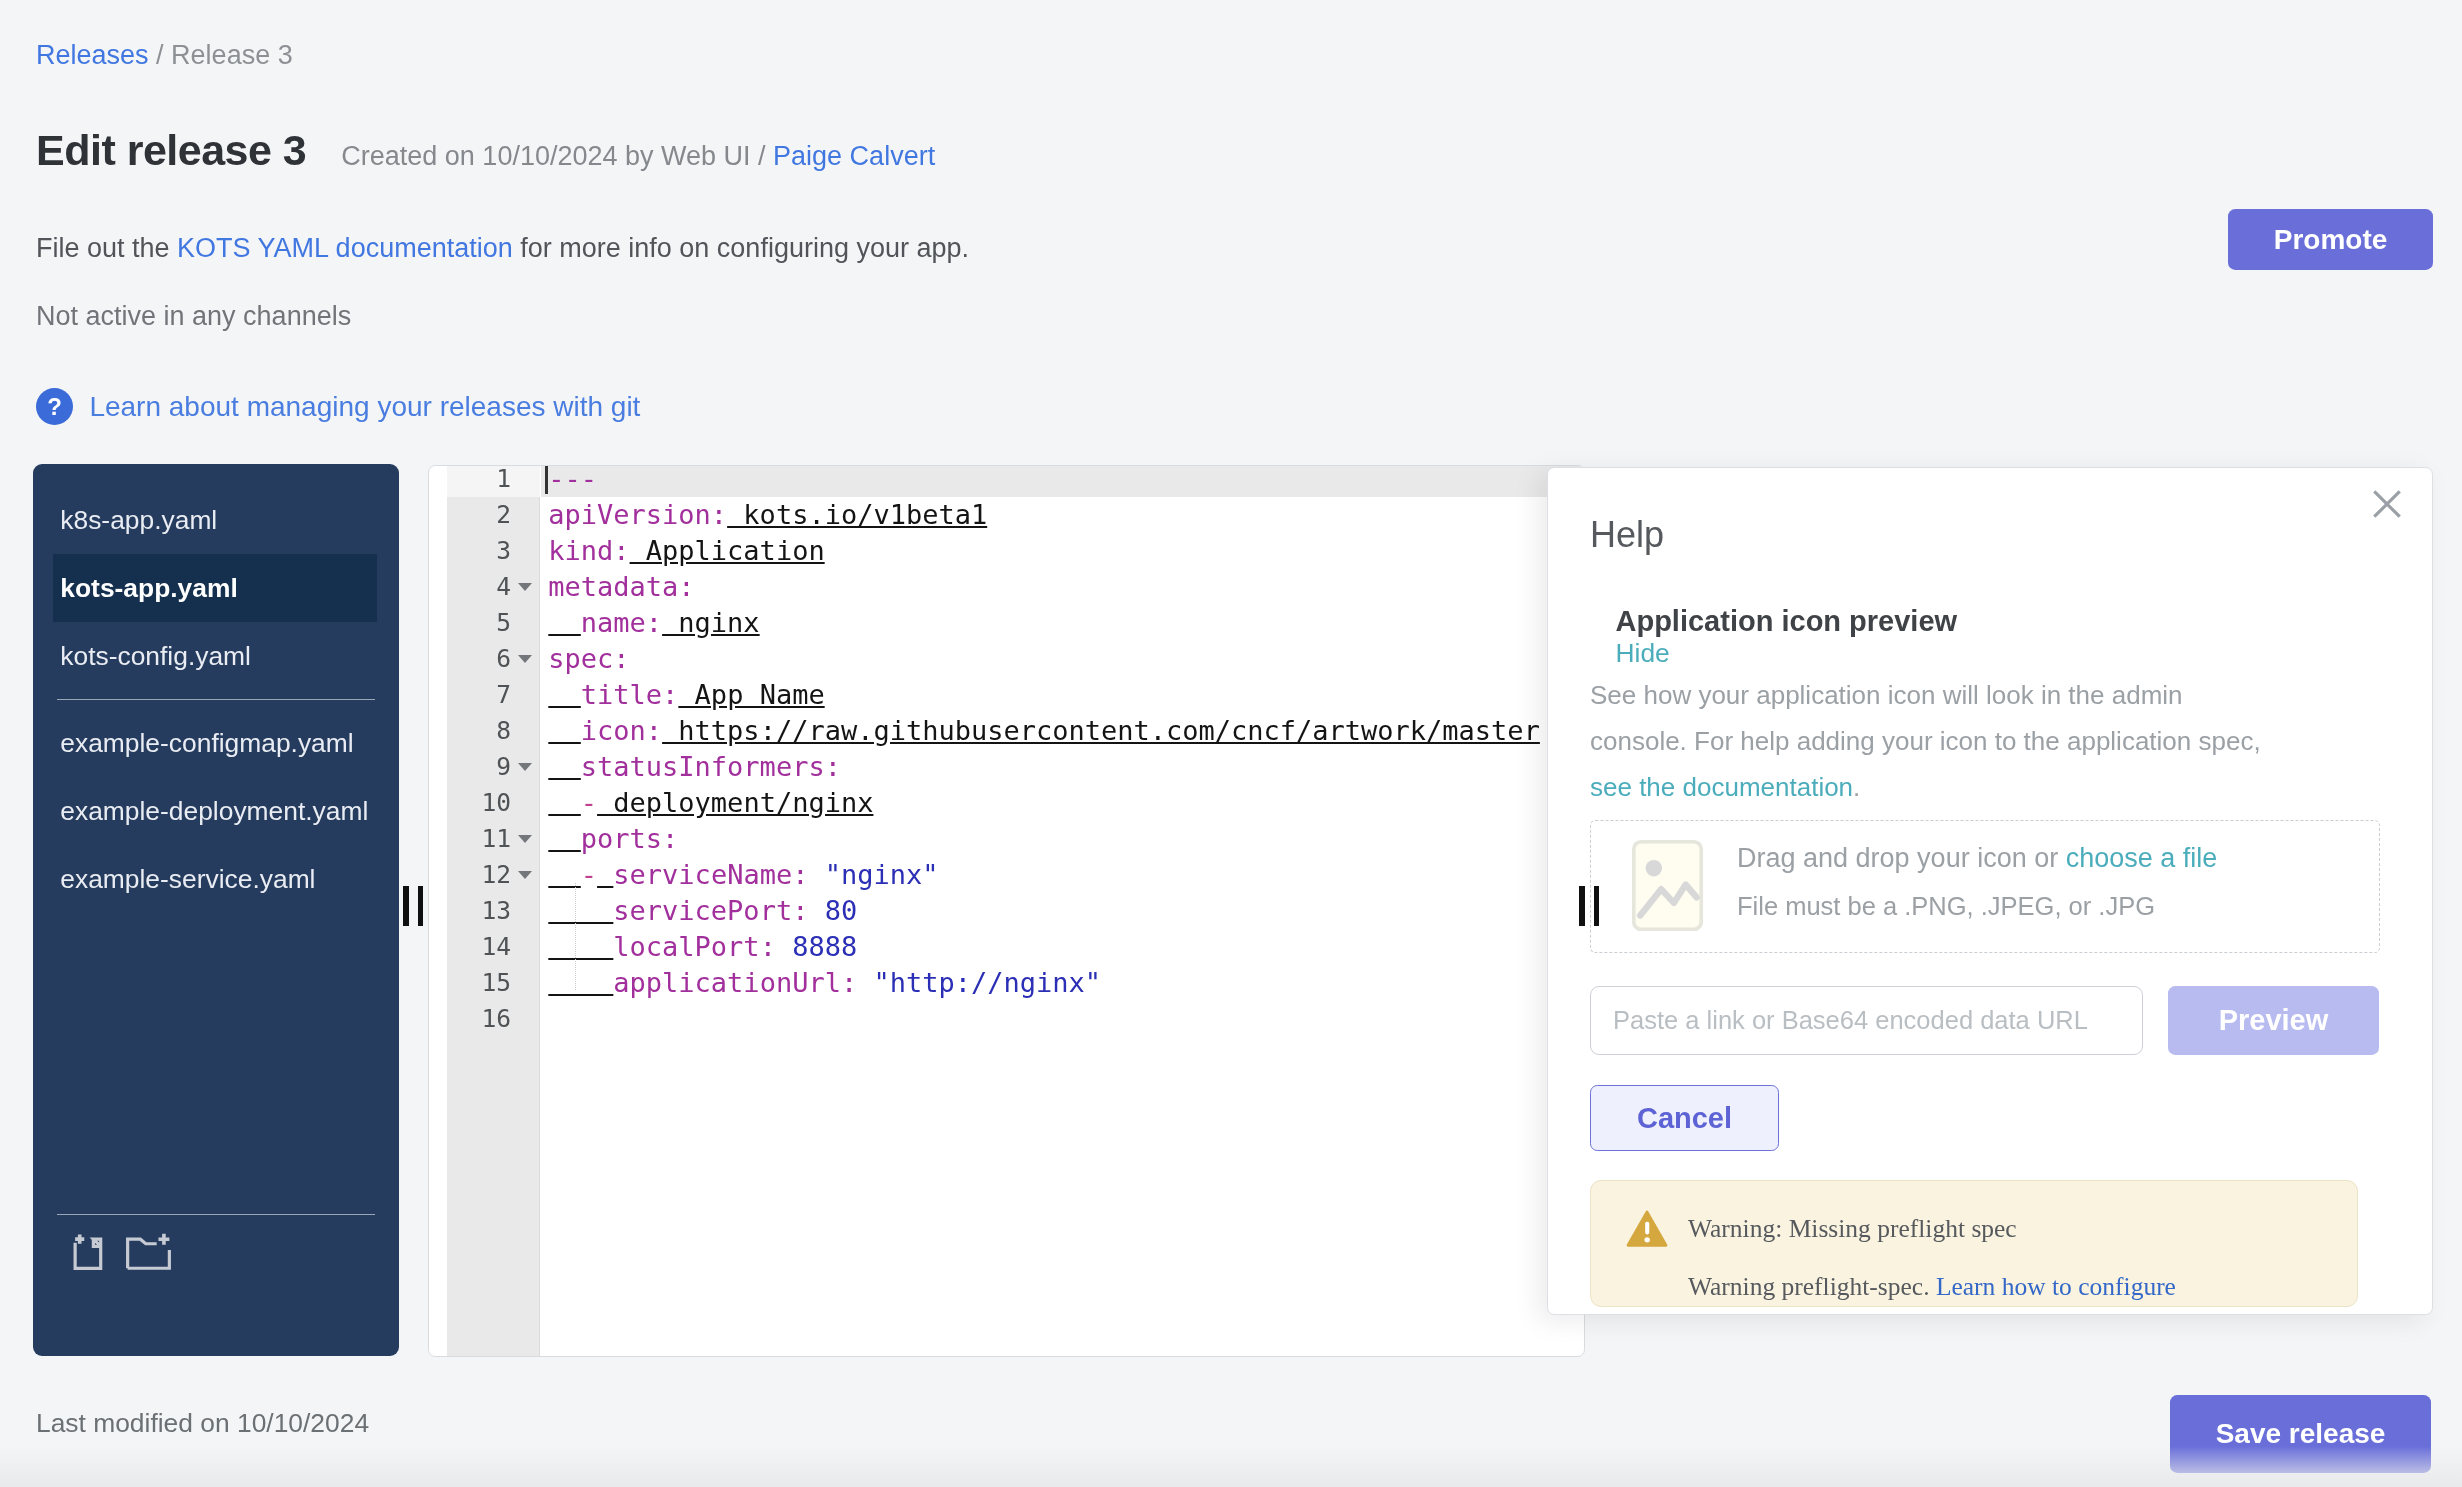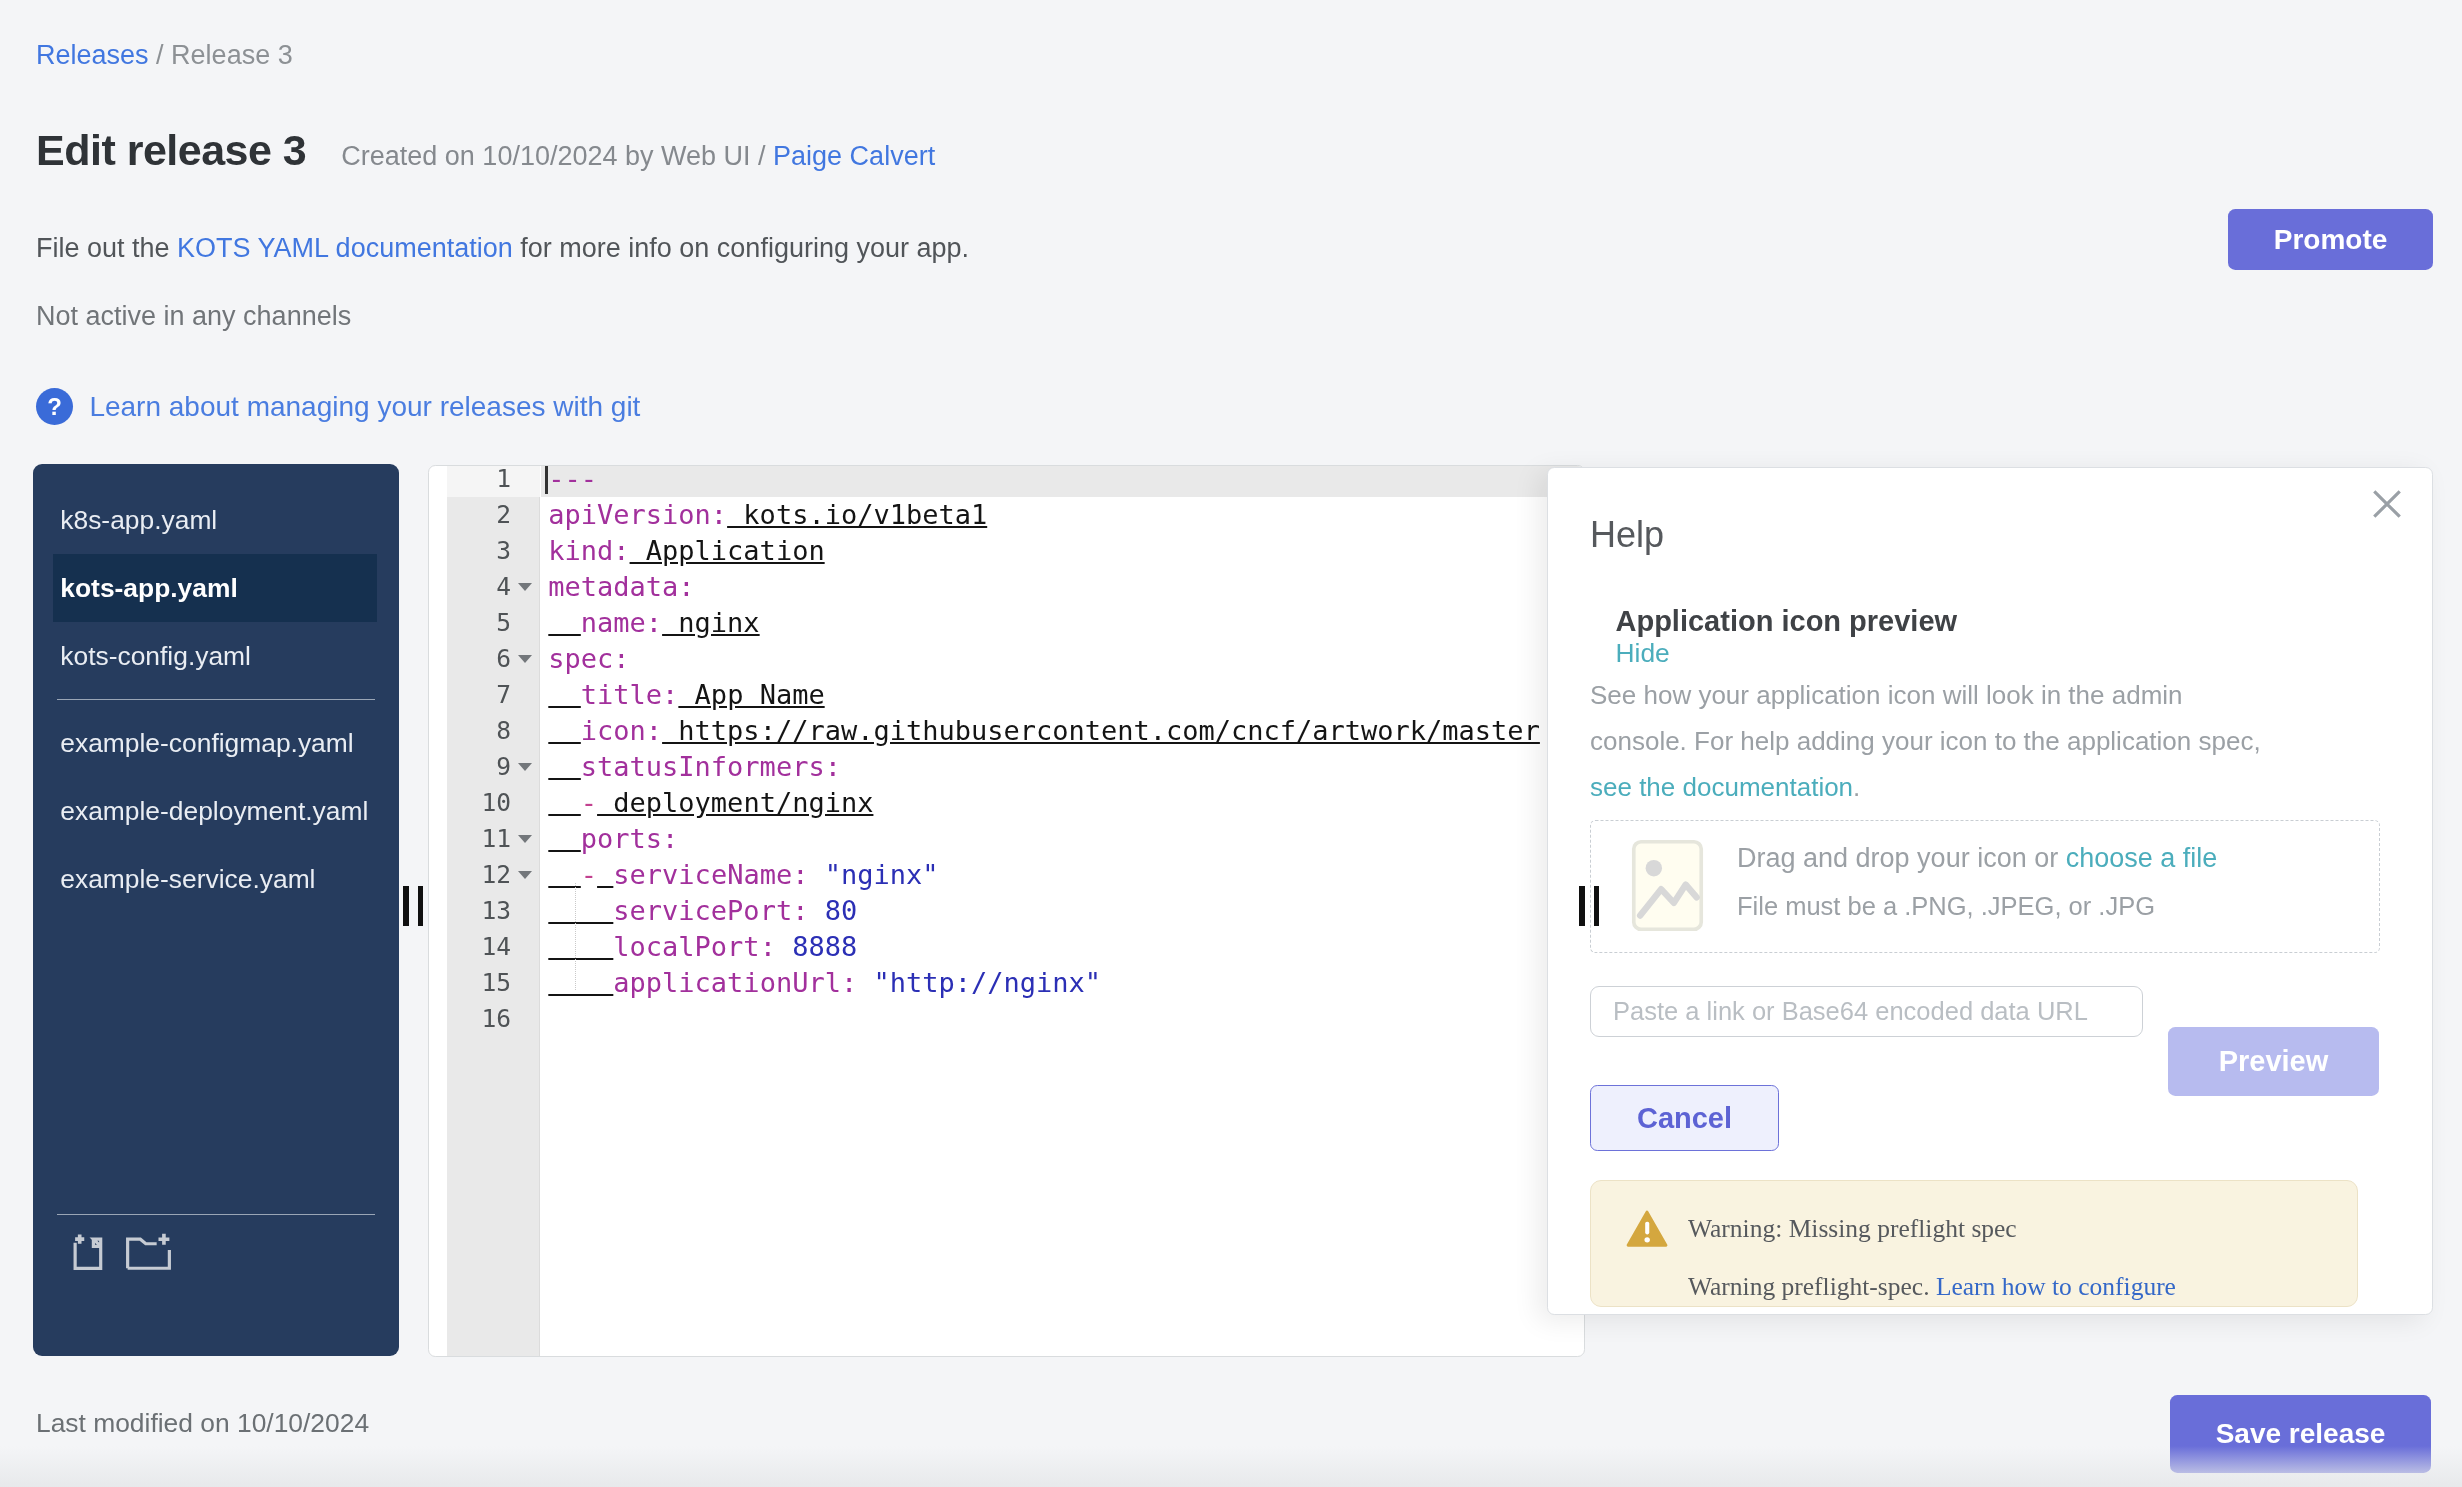--- a/index.html
+++ b/index.html
@@ -88,26 +88,26 @@
   .hide-link { margin-left:25.5px; font-size:26.4px; color:#4badbc; }
   .help-para { position:absolute; left:42px; top:204px; width:756px;
     font-size:26px; line-height:46px; color:#9ba0a5; }
   .teal-link { color:#4badbc; }
   .dropzone { position:absolute; left:42px; top:352px; width:790px; height:133px;
     border:1.8px dashed #c9ced3; border-radius:5.5px; cursor:pointer; }
   .dz-icon { position:absolute; left:40px; top:18px; }
   .dz-line1 { position:absolute; left:146px; top:22px; font-size:27px; color:#9ba0a5; }
   .dz-line1 .choose-link { color:#4badbc; }
   .dz-line2 { position:absolute; left:146px; top:71px; font-size:25.5px; color:#9ba0a5; }
-  .icon-url-input { position:absolute; left:42px; top:518px; width:553px; height:51px;
+  .icon-url-input { position:absolute; left:42px; top:518px; width:553px; height:69px;
     border:1.8px solid #cdd1d6; border-radius:9px; padding:0 22px; font-size:25.5px;
     font-family:inherit; color:#3f4246; outline:none; }
   .icon-url-input::placeholder { color:#b9bec3; }
   .preview-btn { position:absolute; left:620px; top:518px; width:211px; height:69px;
-    background:#b7bbef; color:#fff; font-weight:bold; font-size:29px; border-radius:7.3px;margin-top:41px; }
+    background:#b7bbef; color:#fff; font-weight:bold; font-size:29px; border-radius:7.3px; }
   .cancel-btn { position:absolute; left:42px; top:617px; width:189px; height:66px;
     background:#eef0fd; border:1.8px solid #6d72d9; border-radius:7.3px;
     color:#5d63d4; font-weight:bold; font-size:29px; }
   .warning-box { position:absolute; left:42px; top:712px; width:768px; height:127px;
     background:#f9f3e0; border:0.9px solid #ece2c6; border-radius:11px; overflow:hidden;font-family:Liberation Serif, serif; }
   .warn-icon { position:absolute; left:35px; top:29px; }
   .warn-line1 { position:absolute; left:97px; top:33px; font-size:25.5px; color:#56595d; }
   .warn-line2 { position:absolute; left:97px; top:91px; font-size:25.5px; color:#56595d; }
   .warn-link { color:#3468c8; }
 </style>

